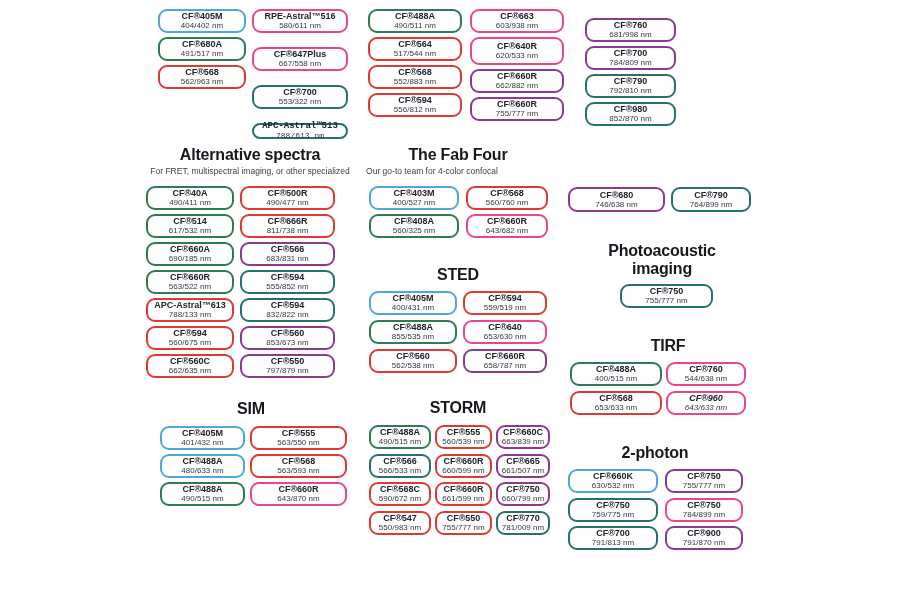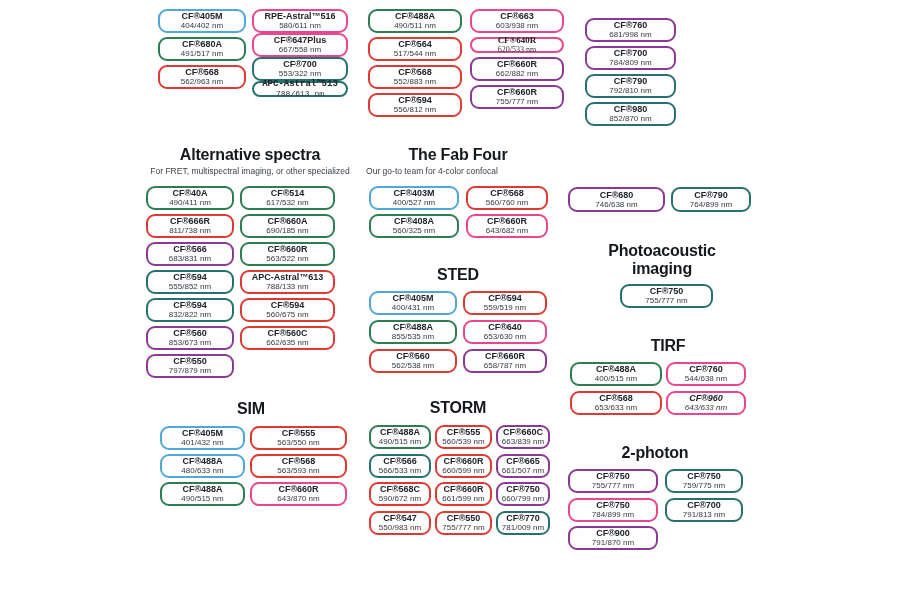--- a/index.html
+++ b/index.html
@@ -46,21 +46,21 @@
       </div>
       <div class="badge" style="height: 24px; border-color: rgb(46, 125, 82);">
         <div class="bn">CF®680A</div>
         <div class="bv">491/517 nm</div>
       </div>
       <div class="badge" style="height: 24px; border-color: rgb(221, 58, 51);">
         <div class="bn">CF®568</div>
         <div class="bv">562/963 nm</div>
       </div>
     </div>
-  <div class="grid" style="left: 252px; top: 9px; grid-template-columns: 96px; gap: 0 6px;">
+  <div class="grid" style="left: 252px; top: 9px; grid-template-columns: 96px; gap: 14px 6px;">
       <div class="badge" style="height: 24px; border-color: rgb(232, 70, 143);">
         <div class="bn">RPE-Astral™516</div>
         <div class="bv">580/611 nm</div>
       </div>
       <div class="badge" style="height: 24px; border-color: rgb(232, 70, 143);">
         <div class="bn">CF®647Plus</div>
         <div class="bv">667/558 nm</div>
       </div>
       <div class="badge" style="height: 24px; border-color: rgb(38, 113, 110);">
         <div class="bn">CF®700</div>
@@ -87,21 +87,21 @@
       <div class="badge" style="height: 24px; border-color: rgb(221, 58, 51);">
         <div class="bn">CF®594</div>
         <div class="bv">556/812 nm</div>
       </div>
     </div>
   <div class="grid" style="left: 470px; top: 9px; grid-template-columns: 94px; gap: 4px 6px;">
       <div class="badge" style="height: 24px; border-color: rgb(232, 70, 143);">
         <div class="bn">CF®663</div>
         <div class="bv">603/938 nm</div>
       </div>
-      <div class="badge" style="height: 16px; border-color: rgb(232, 70, 143); font-family: Liberation Serif, serif;">
+      <div class="badge" style="height: 28px; border-color: rgb(232, 70, 143);">
         <div class="bn">CF®640R</div>
         <div class="bv">620/533 nm</div>
       </div>
       <div class="badge" style="height: 24px; border-color: rgb(139, 58, 148);">
         <div class="bn">CF®660R</div>
         <div class="bv">662/882 nm</div>
       </div>
       <div class="badge" style="height: 24px; border-color: rgb(139, 58, 148);">
         <div class="bn">CF®660R</div>
         <div class="bv">755/777 nm</div>
@@ -122,20 +122,24 @@
       </div>
       <div class="badge" style="height: 24px; border-color: rgb(38, 113, 110);">
         <div class="bn">CF®980</div>
         <div class="bv">852/870 nm</div>
       </div>
     </div>
   <div class="grid" style="left: 146px; top: 186px; grid-template-columns: 88px 95px; gap: 4px 6px;">
       <div class="badge" style="height: 24px; border-color: rgb(46, 125, 82);">
         <div class="bn">CF®40A</div>
         <div class="bv">490/411 nm</div>
+      </div>
+      <div class="badge" style="height: 24px; border-color: rgb(221, 58, 51);">
+        <div class="bn">CF®500R</div>
+        <div class="bv">490/477 nm</div>
       </div>
       <div class="badge" style="height: 24px; border-color: rgb(46, 125, 82);">
         <div class="bn">CF®514</div>
         <div class="bv">617/532 nm</div>
       </div>
       <div class="badge" style="height: 24px; border-color: rgb(221, 58, 51);">
         <div class="bn">CF®666R</div>
         <div class="bv">811/738 nm</div>
       </div>
       <div class="badge" style="height: 24px; border-color: rgb(46, 125, 82);">
@@ -327,20 +331,24 @@
       <div class="badge" style="height: 24px; border-color: rgb(221, 58, 51);">
         <div class="bn">CF®550</div>
         <div class="bv">755/777 nm</div>
       </div>
       <div class="badge" style="height: 24px; border-color: rgb(38, 113, 110);">
         <div class="bn">CF®770</div>
         <div class="bv">781/009 nm</div>
       </div>
     </div>
   <div class="grid" style="left: 568px; top: 469px; grid-template-columns: 90px 78px; gap: 4.5px 7px;">
+      <div class="badge" style="height: 24px; border-color: rgb(79, 168, 216);">
+        <div class="bn">CF®660K</div>
+        <div class="bv">630/532 nm</div>
+      </div>
       <div class="badge" style="height: 24px; border-color: rgb(139, 58, 148);">
         <div class="bn">CF®750</div>
         <div class="bv">755/777 nm</div>
       </div>
       <div class="badge" style="height: 24px; border-color: rgb(38, 113, 110);">
         <div class="bn">CF®750</div>
         <div class="bv">759/775 nm</div>
       </div>
       <div class="badge" style="height: 24px; border-color: rgb(232, 70, 143);">
         <div class="bn">CF®750</div>

